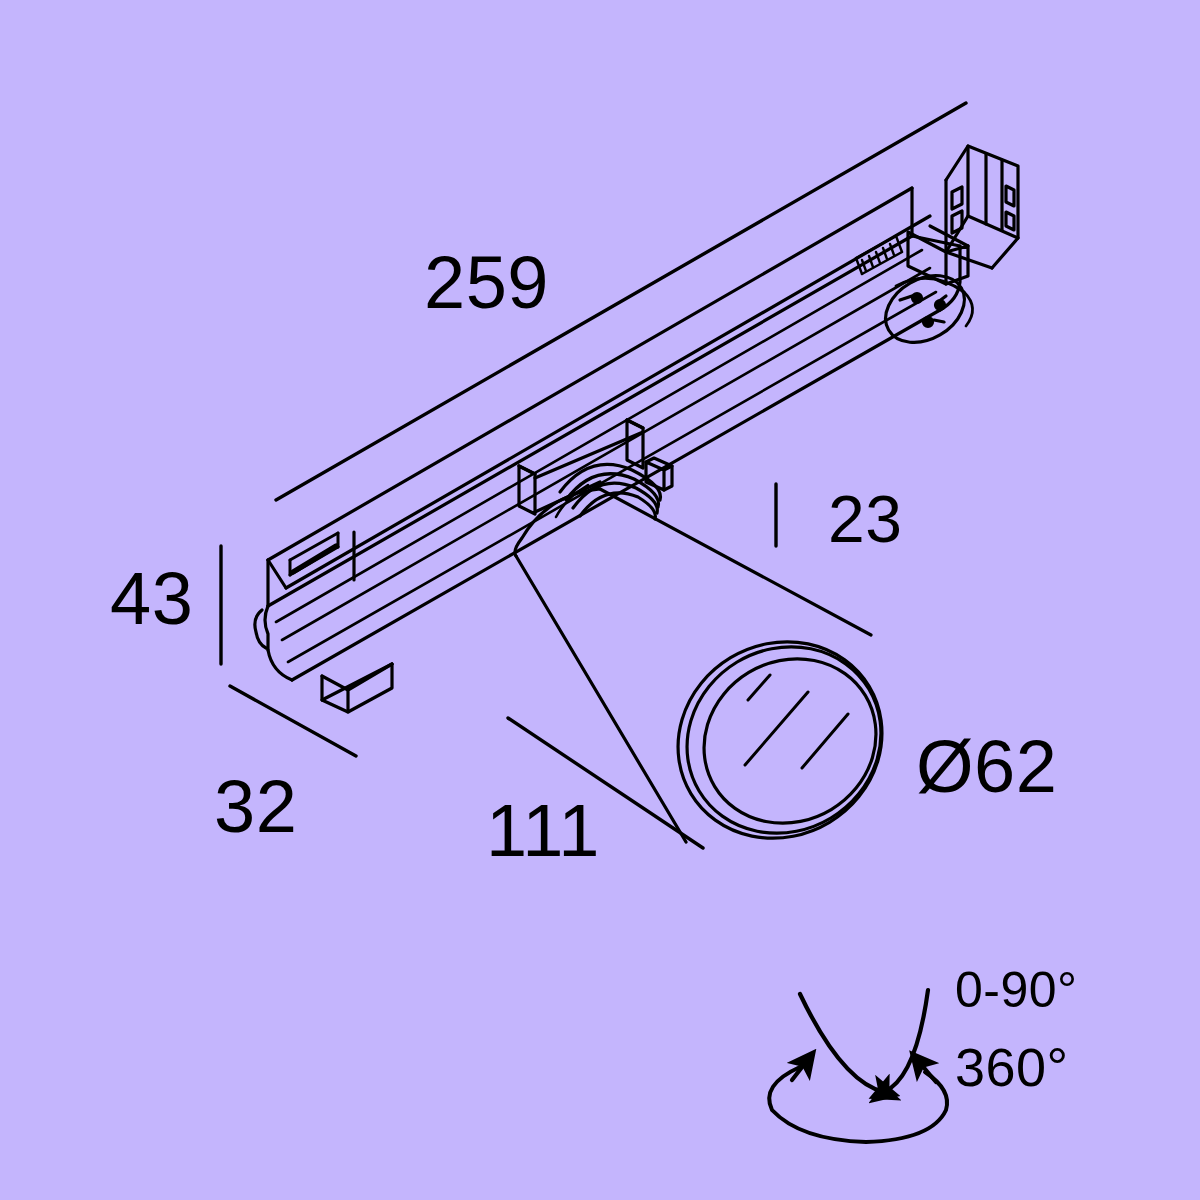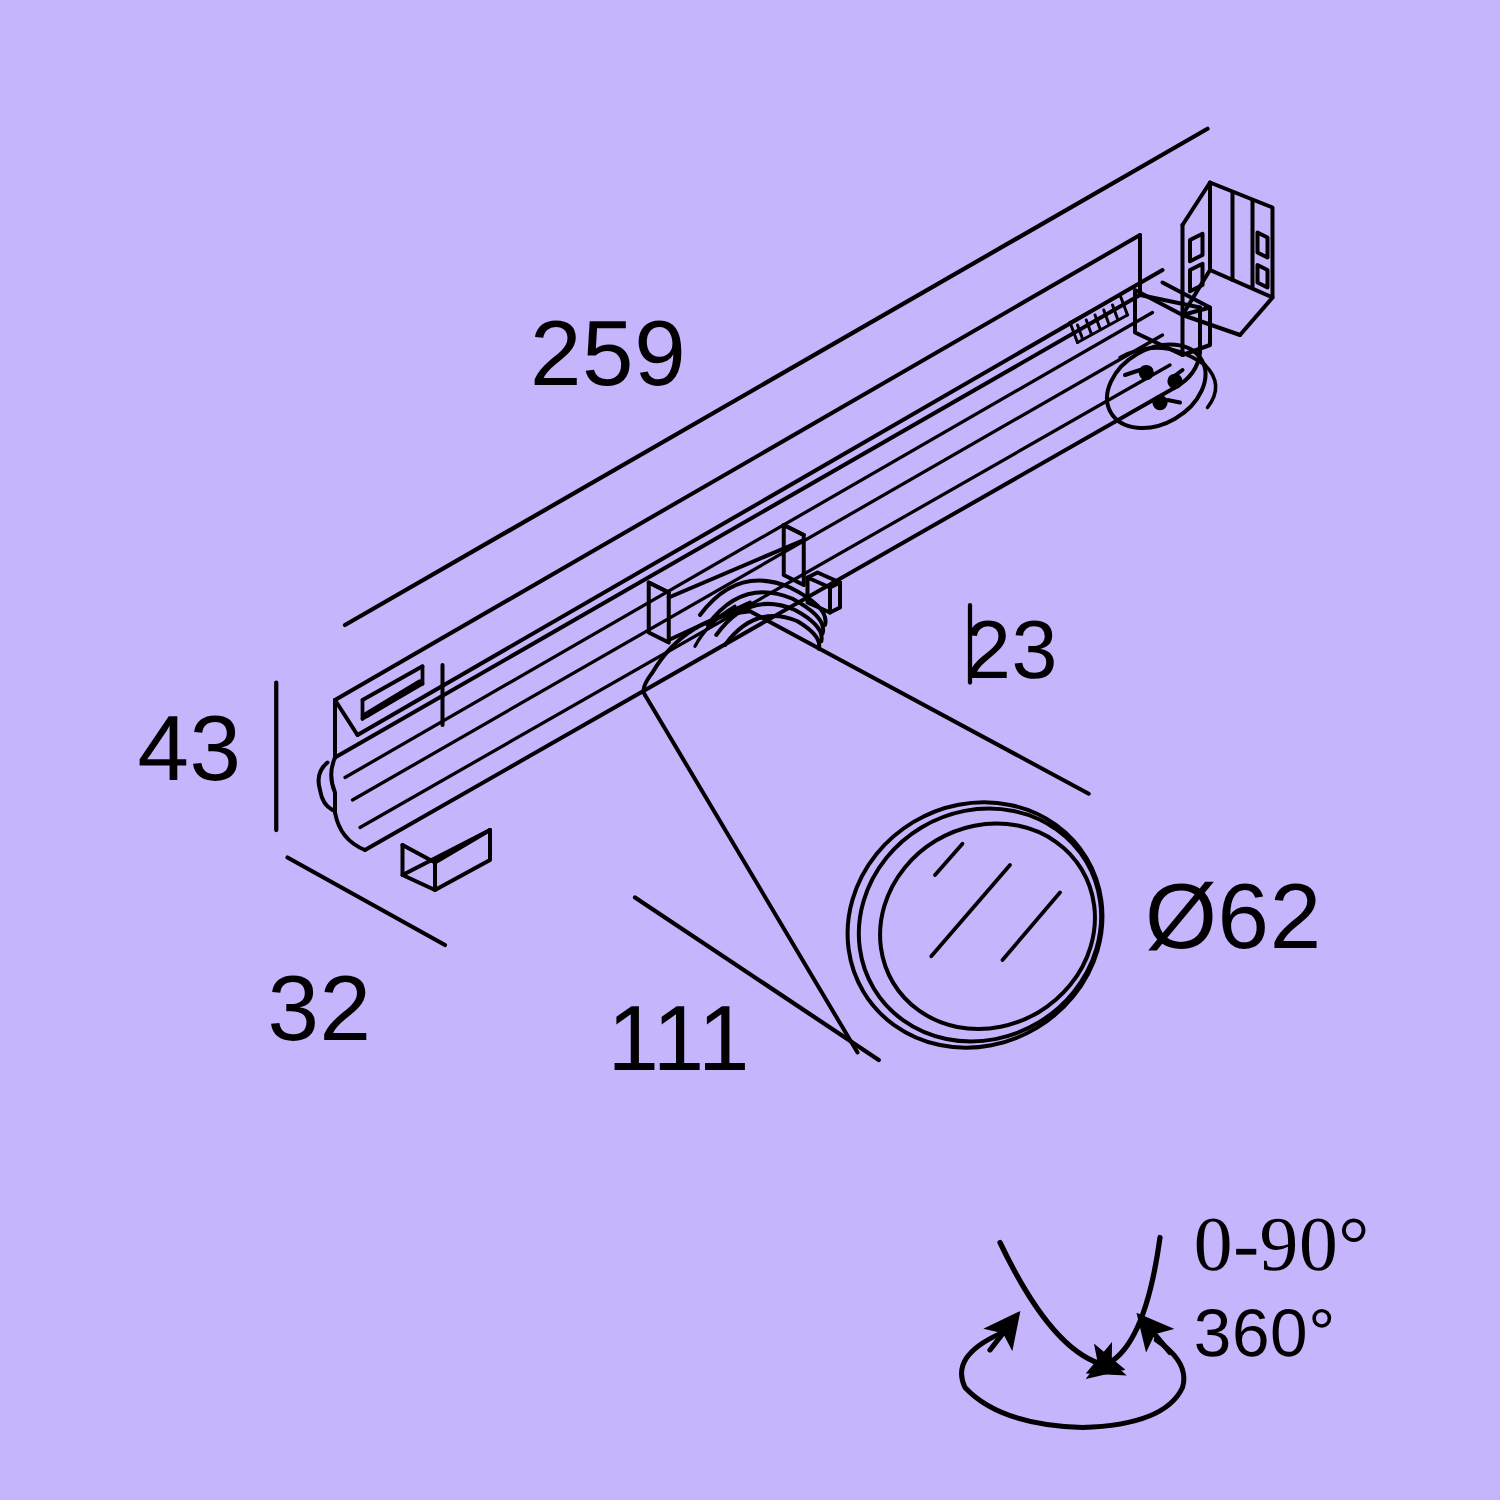--- a/index.html
+++ b/index.html
@@ -27,24 +27,24 @@
     font-family: "Liberation Sans", sans-serif;
     color: #000000;
     font-weight: 400;
     white-space: nowrap;
     line-height: 1;
     letter-spacing: 0.5px;
   }
   .d-259 { left: 424px; top: 246px; font-size: 74px; }
   .d-43  { left: 110px; top: 562px; font-size: 74px; text-align: right; }
   .d-32  { left: 214px; top: 726px; font-size: 74px; margin-top: 44px; }
-  .d-23  { left: 772px; top: 486px; font-size: 66px; }
+  .d-23  { left: 828px; top: 486px; font-size: 66px; }
   .d-111 { left: 470px; top: 794px; font-size: 74px; margin-left: 16px; }
-  .d-62  { left: 916px; top: 696px; font-size: 74px; }
-  .d-tilt { left: 955px; top: 965px; font-size: 62px; font-family: Liberation Serif, serif; }
+  .d-62  { left: 916px; top: 730px; font-size: 74px; }
+  .d-tilt { left: 955px; top: 965px; font-size: 50px; }
   .d-rot  { left: 955px; top: 1040px; font-size: 54px; }
 </style>
 </head>
 <body>
 
 <div id="sheet">
 
   <svg class="layer" viewBox="0 0 1200 1200">
     <g fill="none" stroke="#000000" stroke-width="3.2" stroke-linecap="round" stroke-linejoin="round">
 

